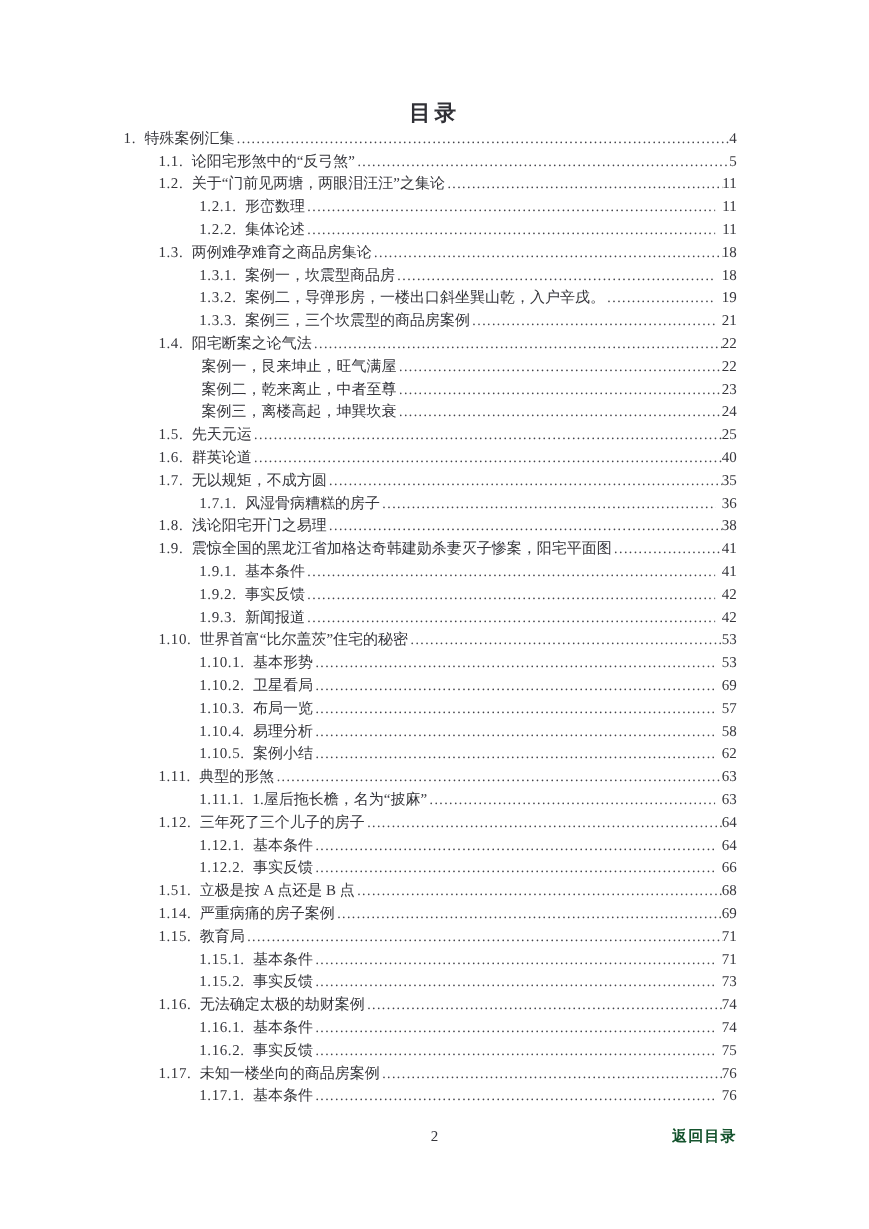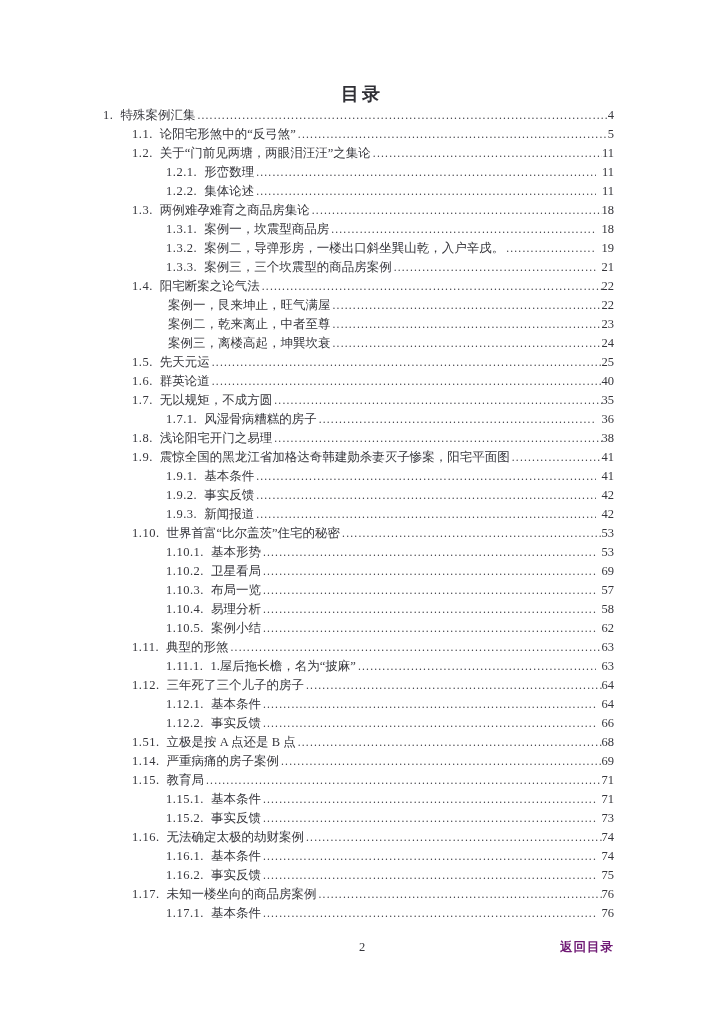--- a/index.html
+++ b/index.html
@@ -78,21 +78,21 @@
     line-height: 19px;
     color: #35353b;
   }
   .return-link {
     position: absolute;
     top: 938px;
     right: 110px;
     font-size: 12.5px;
     line-height: 19px;
     font-weight: bold;
-    color: #701a75;
+    color: #14532d;
     text-decoration: none;
     cursor: pointer;
     letter-spacing: 1px;
   }
 </style>
 </head>
 <body>
 
 <div class="page">
   <h1 class="doc-title">目录</h1>

